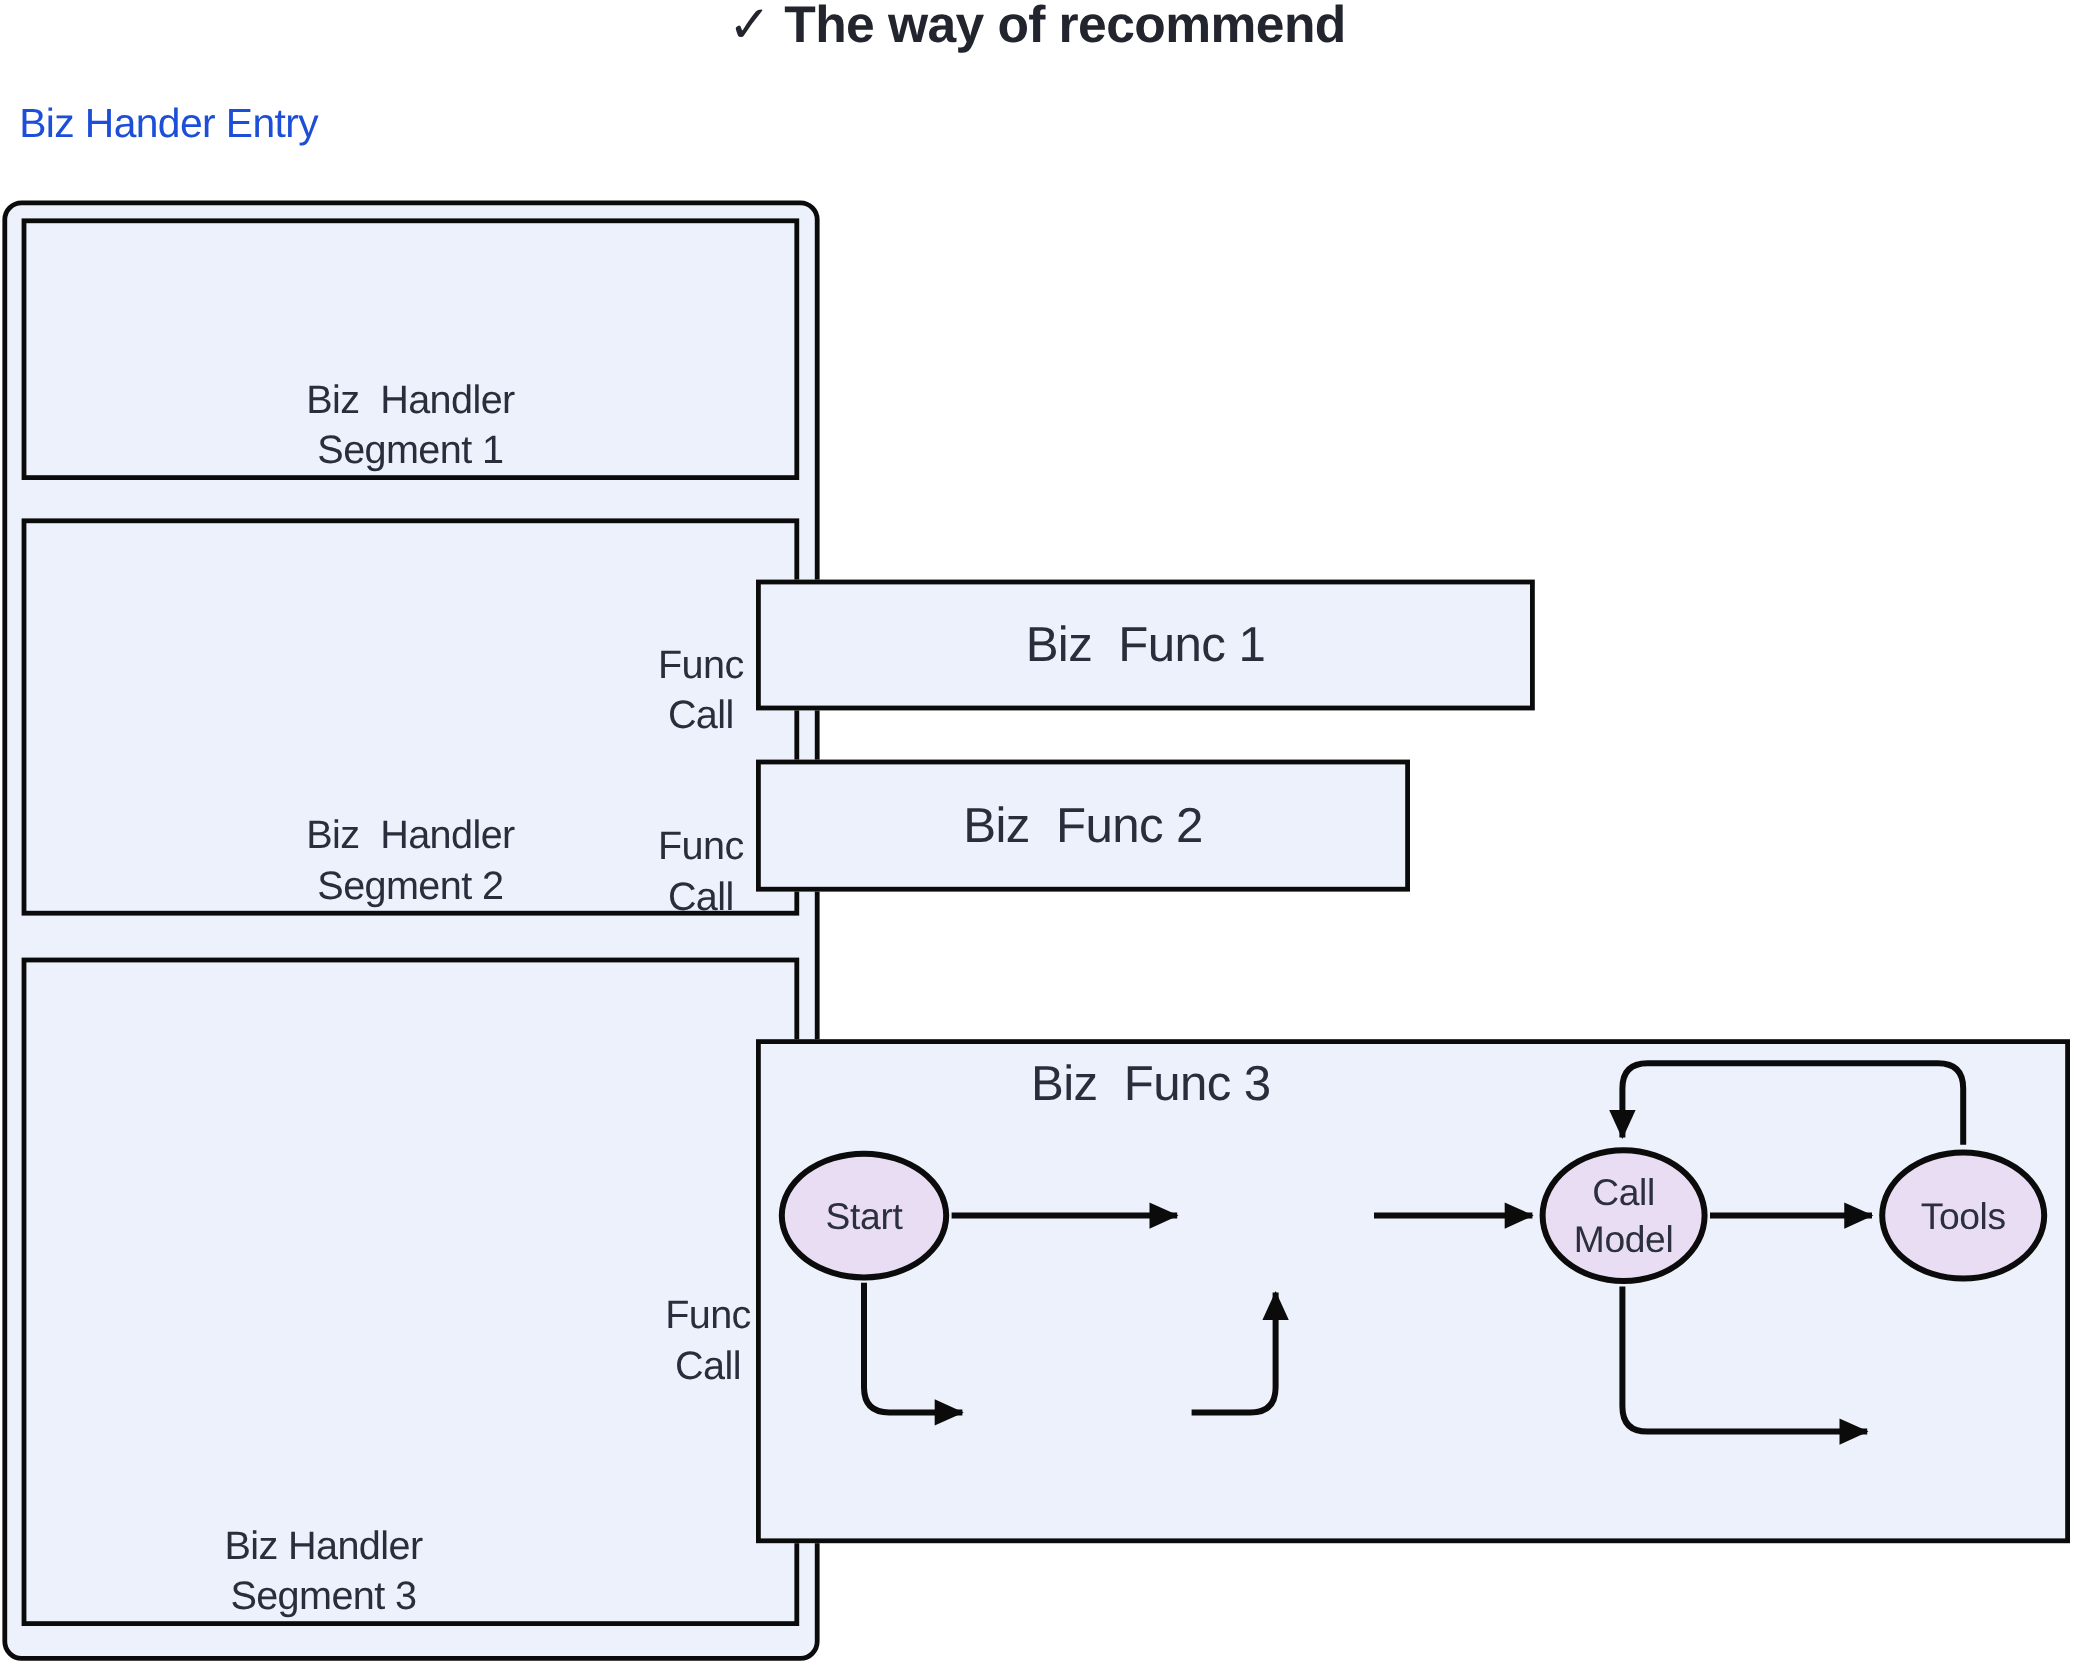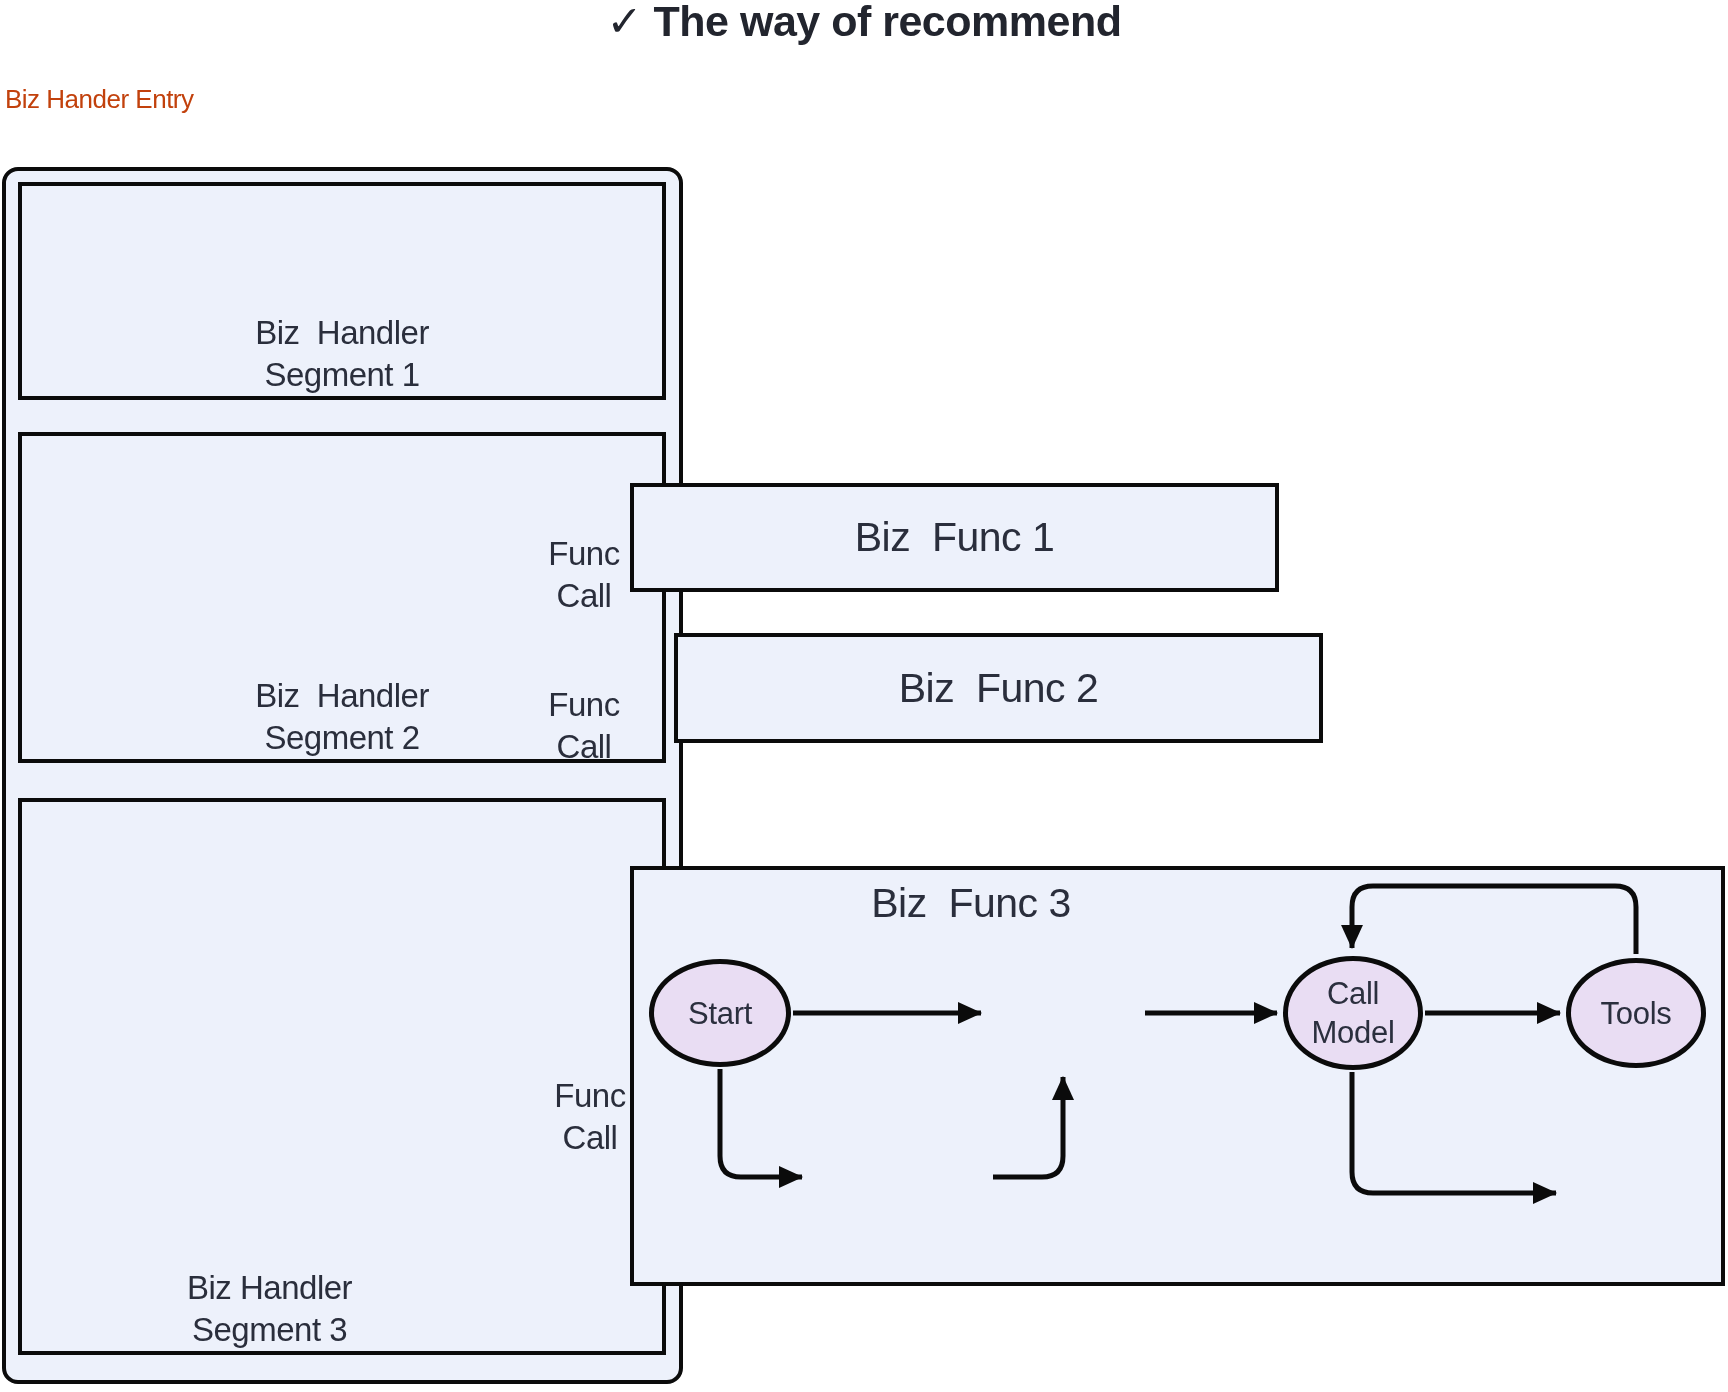--- a/index.html
+++ b/index.html
@@ -20,25 +20,25 @@
 
   #title {
     left: 0; top: -4px; width: 1728px;
     text-align: center;
     font-size: 43px;
     font-weight: 600;
     letter-spacing: -0.5px;
     color: #22252e;
   }
   #entry-label {
-    left: 5px; top: 84px;
-    font-size: 26px;
+    left: 16px; top: 84px;
+    font-size: 34px;
     font-weight: 500;
     letter-spacing: -0.5px;
-    color: #c2410c;
+    color: #1d4ed8;
     white-space: pre;
   }
 
   
   #outer-container {
     left: 2px; top: 167px;
     width: 681px; height: 1217px;
     background: #edf1fb;
     border: 4px solid #0b0b0b;
     border-radius: 16px;
@@ -85,31 +85,31 @@
   .func-box {
     background: #edf1fb;
     border: 4px solid #0b0b0b;
     box-sizing: border-box;
     z-index: 3;
     display: flex;
     align-items: center;
     justify-content: center;
   }
   #biz-func-1 { left: 630px; top: 483px; width: 649px; height: 109px; }
-  #biz-func-2 { left: 630px; top: 633px; width: 649px; height: 110px; margin-left: 44px; }
+  #biz-func-2 { left: 630px; top: 633px; width: 545px; height: 110px; }
   #biz-func-3 { left: 630px; top: 866px; width: 1095px; height: 420px; }
 
   .func-label {
     font-size: 41px;
     letter-spacing: -0.5px;
     white-space: pre;
   }
   #biz-func-3-label {
     position: absolute;
-    left: 12px; top: 10px;
+    left: 0; top: 10px;
     width: 650px;
     text-align: center;
   }
 
   #edges-svg {
     left: 0; top: 0;
     width: 1728px; height: 1392px;
     z-index: 4;
     pointer-events: none;
   }

